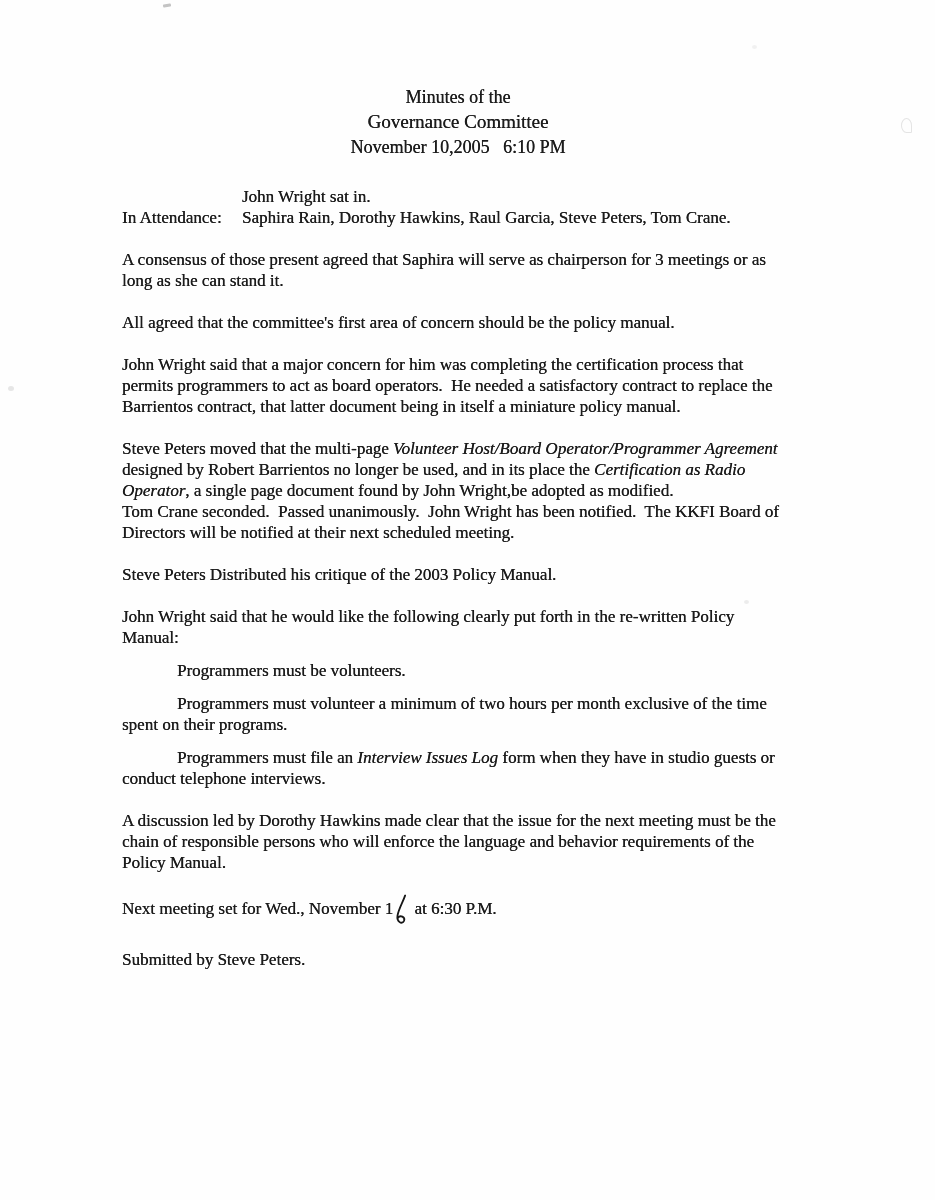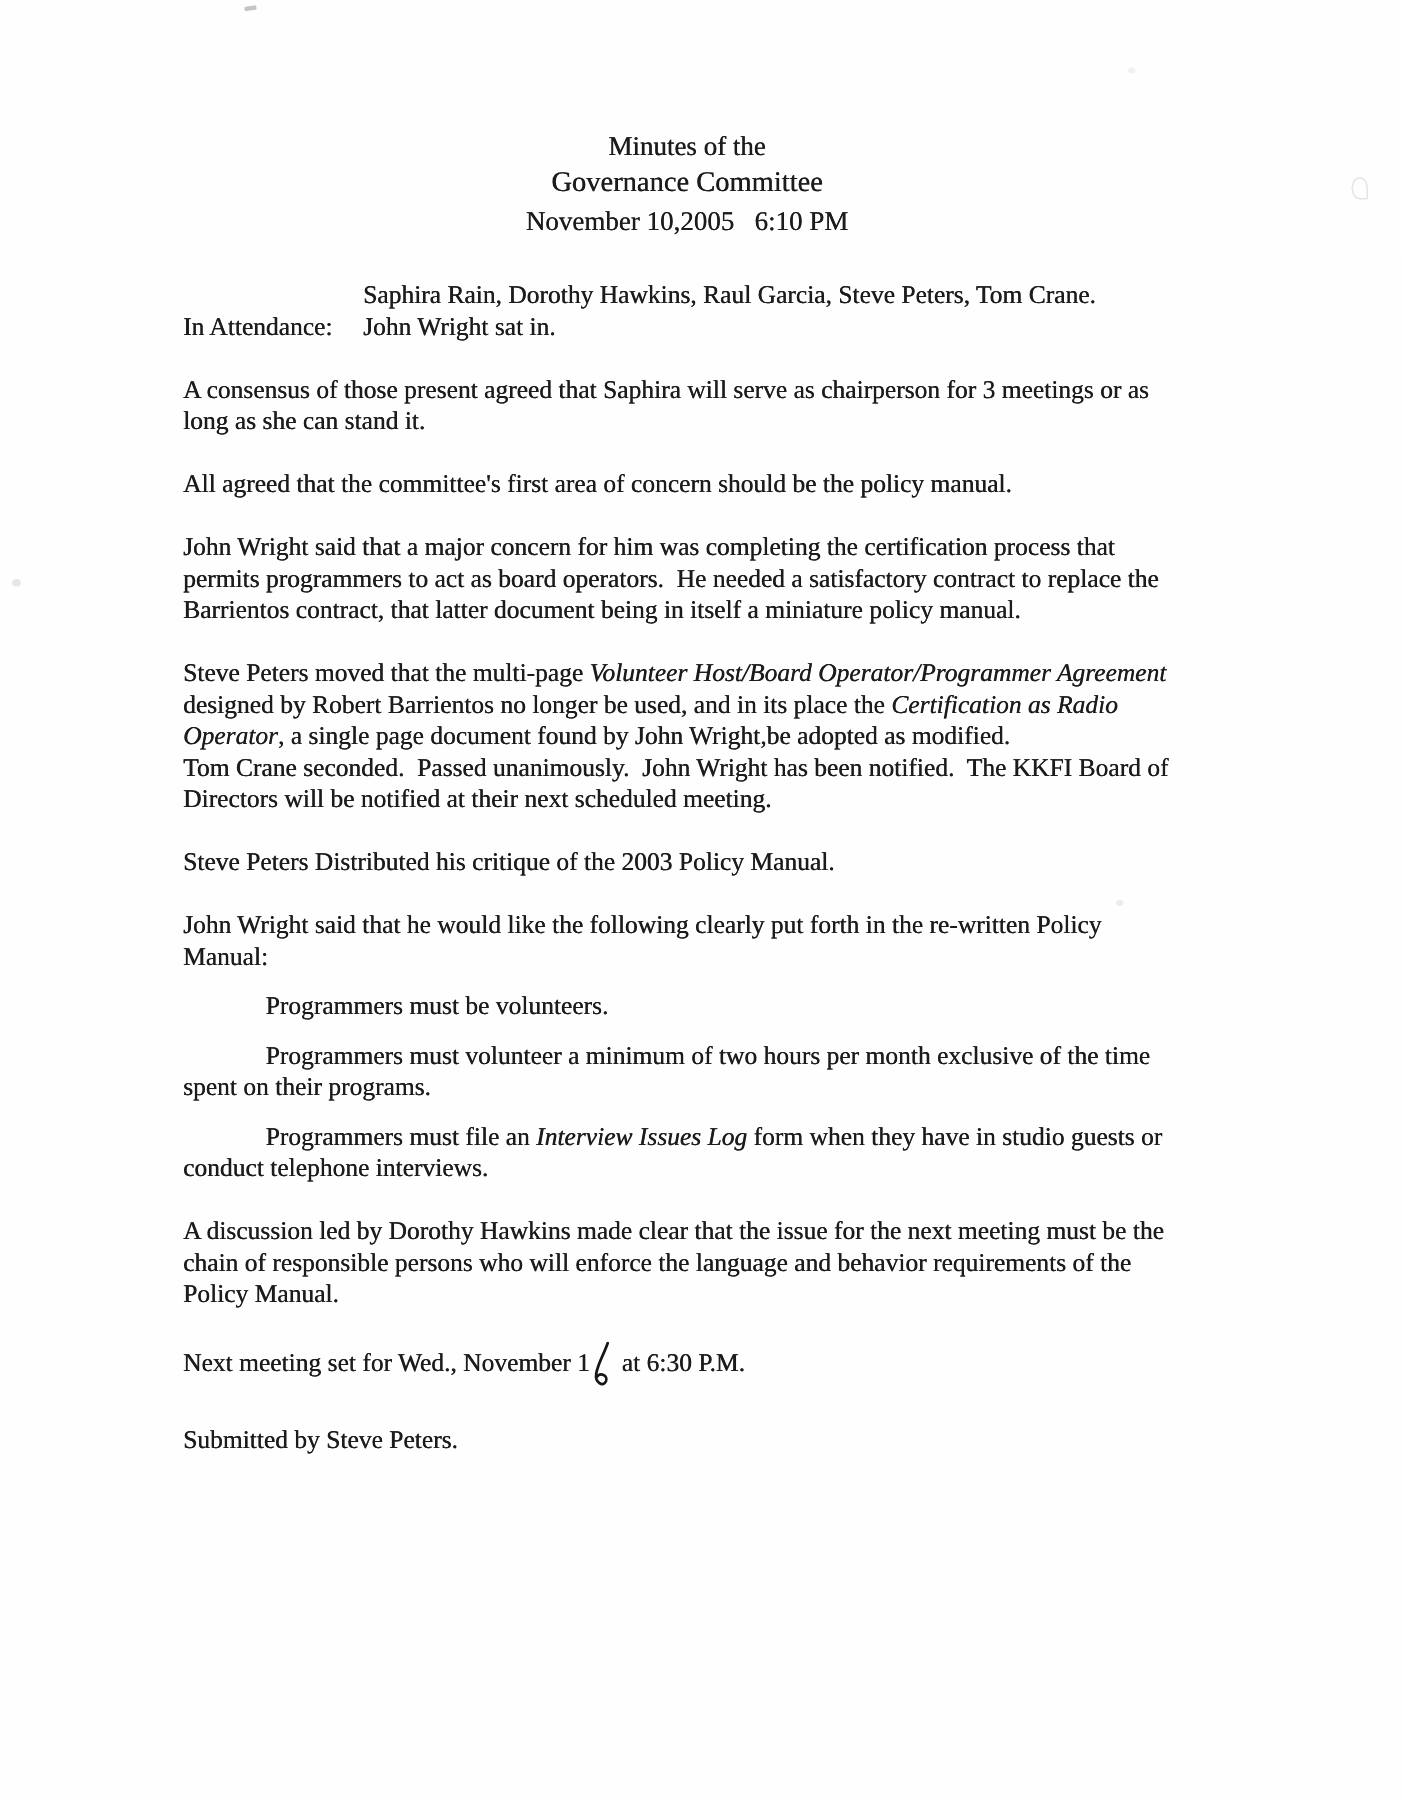--- a/index.html
+++ b/index.html
@@ -59,22 +59,22 @@
   <div class="content">
     <div class="header">
       <div class="h1">Minutes of the</div>
       <div class="h2">Governance Committee</div>
       <div class="h3">November 10,2005&nbsp;&nbsp; 6:10 PM</div>
     </div>
     <div>
         <div class="att">
           <div class="att-label">In Attendance:</div>
           <div class="att-lines">
+            <div class="att-line">John Wright sat in.</div>
             <div class="att-line">Saphira Rain, Dorothy Hawkins, Raul Garcia, Steve Peters, Tom Crane.</div>
-            <div class="att-line">John Wright sat in.</div>
           </div>
         </div>
         <p class="para">A consensus of those present agreed that Saphira will serve as chairperson for 3 meetings or as long as she can stand it.</p>
         <p class="para">All agreed that the committee's first area of concern should be the policy manual.</p>
         <p class="para">John Wright said that a major concern for him was completing the certification process that permits programmers to act as board operators.&nbsp; He needed a satisfactory contract to replace the Barrientos contract, that latter document being in itself a miniature policy manual.</p>
         <p class="para">Steve Peters moved that the multi-page <i>Volunteer Host/Board Operator/Programmer Agreement</i> designed by Robert Barrientos no longer be used, and in its place the <i>Certification as Radio Operator</i>, a single page document found by John Wright,be adopted as modified.</p>
         <p class="para nogap">Tom Crane seconded.&nbsp; Passed unanimously.&nbsp; John Wright has been notified.&nbsp; The KKFI Board of Directors will be notified at their next scheduled meeting.</p>
         <p class="para">Steve Peters Distributed his critique of the 2003 Policy Manual.</p>
         <p class="para">John Wright said that he would like the following clearly put forth in the re-written Policy Manual:</p>
         <p class="para nogap tind">Programmers must be volunteers.</p>

